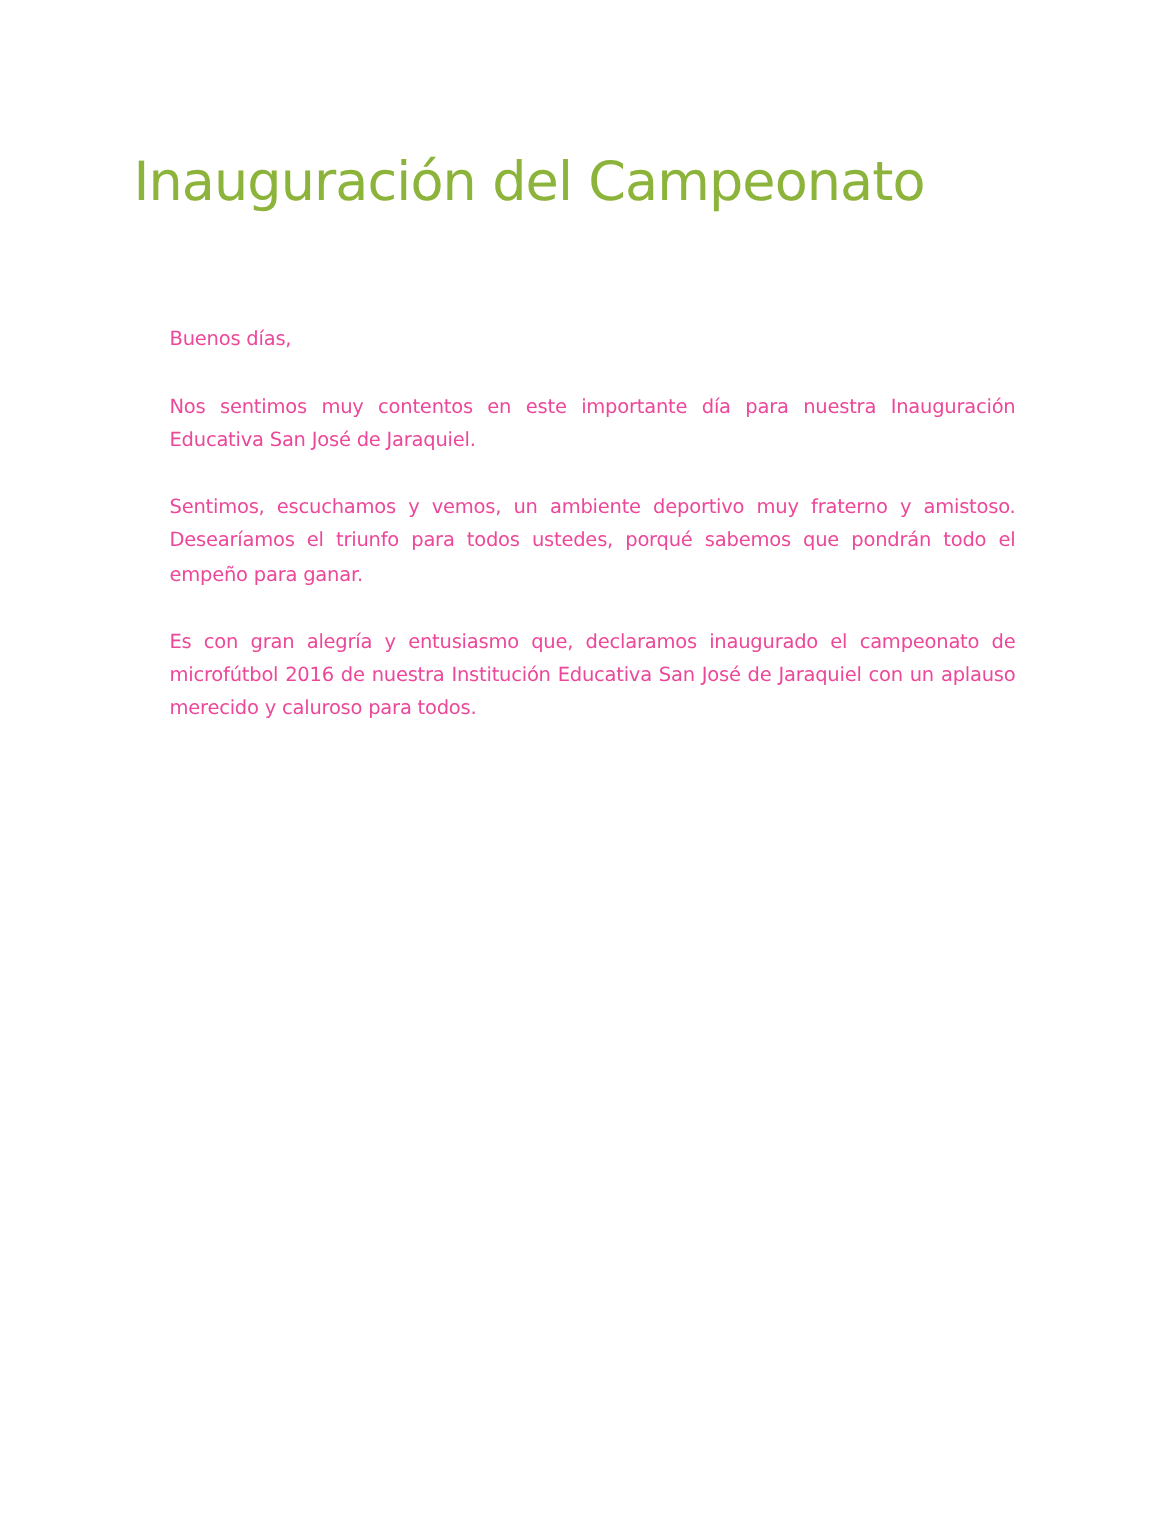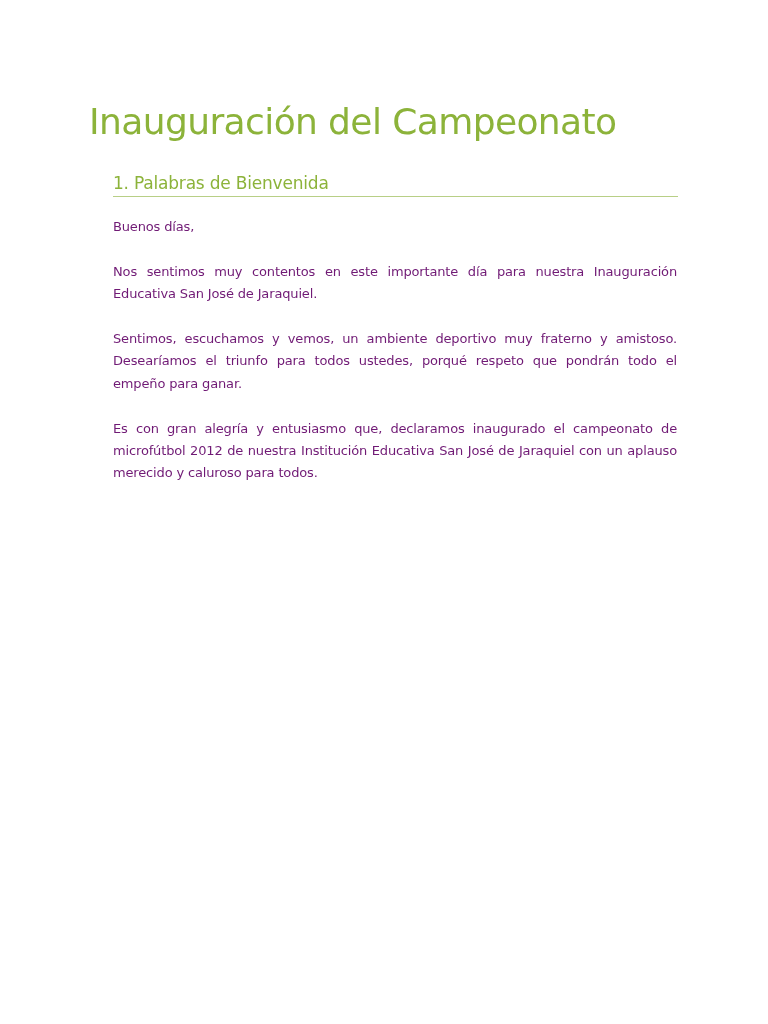--- a/index.html
+++ b/index.html
@@ -48,34 +48,33 @@
       padding-bottom: 1px;
       border-bottom: 1.5px solid #b8cf86;
     }
     .body-text {
       position: absolute;
       left: 113px;
       top: 212px;
       width: 564px;
       font-family: "DejaVu Sans", sans-serif;
       font-size: 13px;
-      color: #701a75;
+      color: #ec4899;
       line-height: 22.4px;
     }
     .body-text p {
       margin: 0 0 22.4px 0;
       text-align: justify;
       letter-spacing: -0.15px;
     }
   </style>
 </head>
 <body>
 
 <div class="page">
   <h1 class="doc-title">Inauguración del Campeonato</h1>
-  <h2 class="section-heading">1. Palabras de Bienvenida</h2>
   <div class="body-text">
     <p>Buenos días,</p>
     <p>Nos sentimos muy contentos en este importante día para nuestra Inauguración Educativa San José de Jaraquiel.</p>
-    <p>Sentimos, escuchamos y vemos, un ambiente deportivo muy fraterno y amistoso. Desearíamos el triunfo para todos ustedes, porqué respeto que pondrán todo el empeño para ganar.</p>
-    <p>Es con gran alegría y entusiasmo que, declaramos inaugurado el campeonato de microfútbol 2012 de nuestra Institución Educativa San José de Jaraquiel con un aplauso merecido y caluroso para todos.</p>
+    <p>Sentimos, escuchamos y vemos, un ambiente deportivo muy fraterno y amistoso. Desearíamos el triunfo para todos ustedes, porqué sabemos que pondrán todo el empeño para ganar.</p>
+    <p>Es con gran alegría y entusiasmo que, declaramos inaugurado el campeonato de microfútbol 2016 de nuestra Institución Educativa San José de Jaraquiel con un aplauso merecido y caluroso para todos.</p>
   </div>
 </div>
 
 </body></html>

